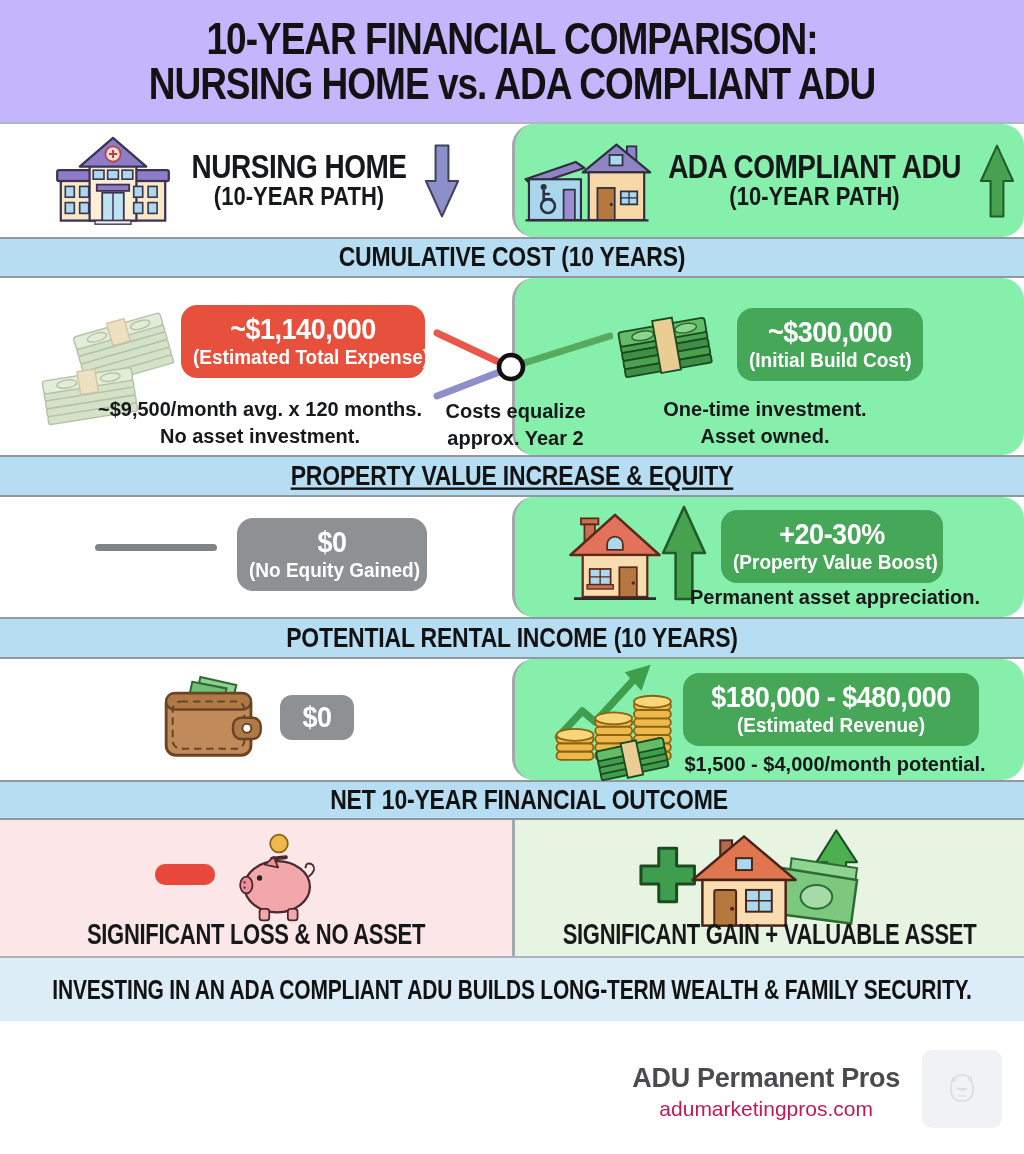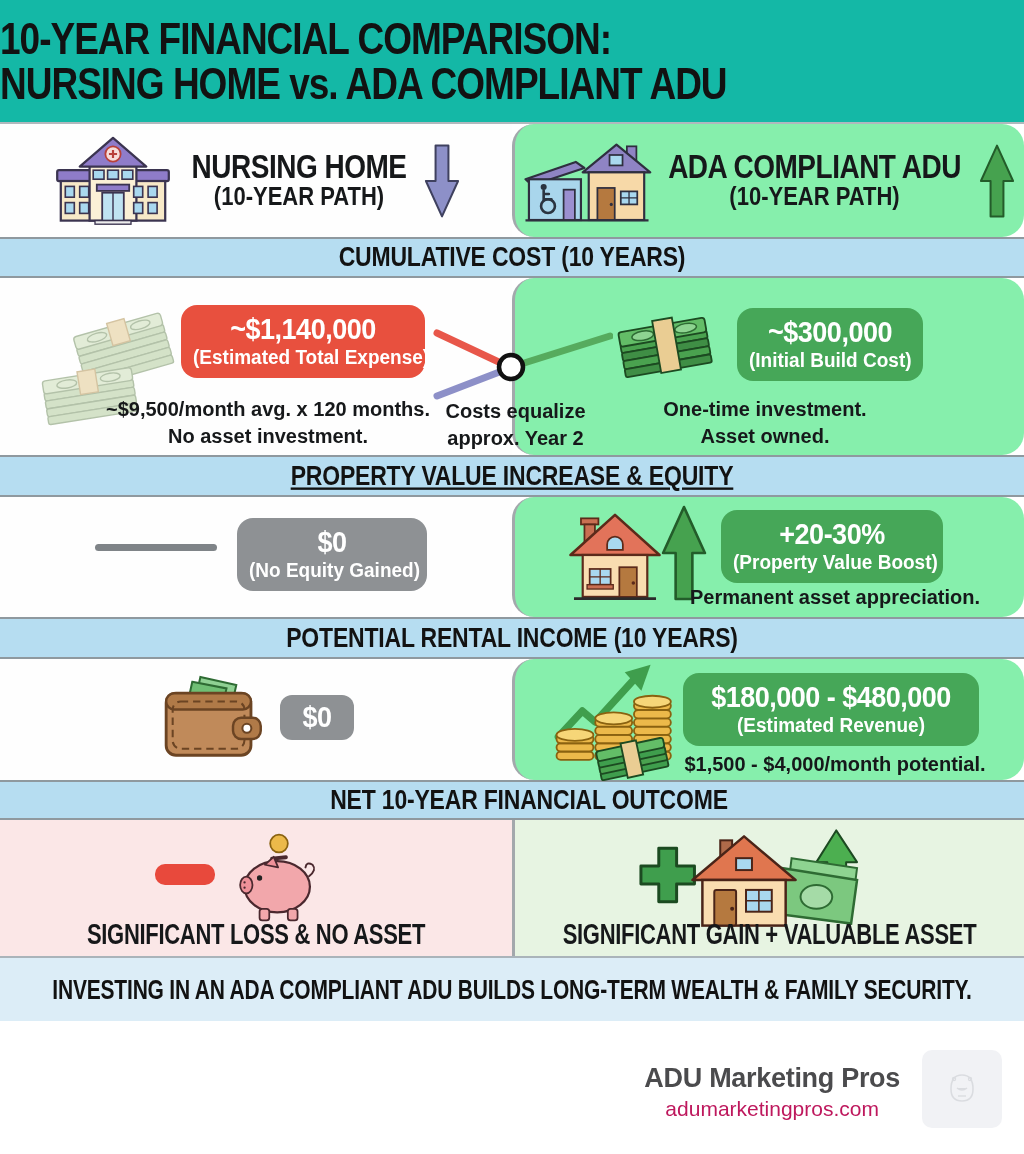--- a/index.html
+++ b/index.html
@@ -5,21 +5,21 @@
   html,body { margin:0; padding:0; background:#ffffff; }
   #canvas {
     position:relative; width:1024px; height:1154px; margin:0 auto;
     font-family:"Liberation Sans", sans-serif; color:#16181a; overflow:hidden;
     background:#ffffff;
   }
   .tall   { display:inline-block; transform:scaleY(1.18); transform-origin:50% 55%; }
   .tallx  { display:inline-block; transform:scaleY(1.32); transform-origin:50% 55%; white-space:nowrap; }
 
   
-  #title-band { height:122px; background:#14b8a6; box-sizing:border-box; padding-top:17px; }
+  #title-band { height:122px; background:#c4b5fd; text-align:center; box-sizing:border-box; padding-top:17px; }
   #title-band .line { font-size:37px; font-weight:800; letter-spacing:-1px; line-height:45px; color:#121212; }
 
   
   .row  { position:relative; display:flex; }
   .half { position:relative; width:512px; box-sizing:border-box; }
   .half.r { border-left:3px solid #a3a8ac; }
   .white { background:#fefefe; }
   .green { background:#86efac;border-radius:22px; }
 
   
@@ -180,21 +180,21 @@
             <ellipse cx="40" cy="94.5" rx="10" ry="4" fill="none" stroke="#9fb292" stroke-width="1.4"></ellipse>
             <ellipse cx="84" cy="94.5" rx="10" ry="4" fill="none" stroke="#9fb292" stroke-width="1.4"></ellipse>
             <rect x="52" y="84" width="18" height="23" fill="#ead9b2" stroke="#c9b488" stroke-width="1.4"></rect>
           </g>
         </svg>
       </span>
       <div class="badge red" style="left:181px; top:27px; width:244px;">
         <span class="v">~$1,140,000</span>
         <span class="l">(Estimated Total Expense)</span>
       </div>
-      <div class="caption" style="left:43px; top:118px; width:450px;">
+      <div class="caption" style="left:35px; top:118px; width:450px;">
         <div>~$9,500/month avg. x 120 months.</div>
         <div>No asset investment.</div>
       </div>
     </div>
     <div class="half r green">
       <span class="abs" style="left:88px; top:14px;">
         <svg width="122" height="100" viewBox="0 0 130 110">
           <g transform="rotate(-10 66 60)">
             <rect x="18" y="50" width="96" height="9" rx="2" fill="#4aa24f" stroke="#1c4a21" stroke-width="2"></rect>
             <rect x="18" y="59" width="96" height="9" rx="2" fill="#3f8e45" stroke="#1c4a21" stroke-width="2"></rect>
@@ -388,21 +388,21 @@
       </div>
     </div>
   </div>
 
   <div id="conclusion">
     <span class="txt"><span class="tallx">INVESTING IN AN ADA COMPLIANT ADU BUILDS LONG-TERM WEALTH &amp; FAMILY SECURITY.</span></span>
   </div>
 
   <div id="footer">
     <div id="brand-block">
-      <div id="brand-name">ADU Marketing Pros</div>
+      <div id="brand-name">ADU Permanent Pros</div>
       <div id="brand-site">adumarketingpros.com</div>
     </div>
     <div id="logo-box">
       <svg width="40" height="40" viewBox="0 0 40 40" style="opacity:0.16;">
         <path d="M20,6 q11,0 11,14 q0,12 -11,12 q-11,0 -11,-12 q0,-14 11,-14 Z" fill="none" stroke="#6a7078" stroke-width="1.6"></path>
         <circle cx="12" cy="10" r="1.6" fill="none" stroke="#6a7078" stroke-width="1.2"></circle>
         <circle cx="28" cy="10" r="1.6" fill="none" stroke="#6a7078" stroke-width="1.2"></circle>
         <path d="M15,19 q5,4 10,0" fill="#6a7078" stroke="#6a7078" stroke-width="1.5"></path>
         <path d="M16,27 h8" stroke="#6a7078" stroke-width="1.4"></path>
       </svg>

